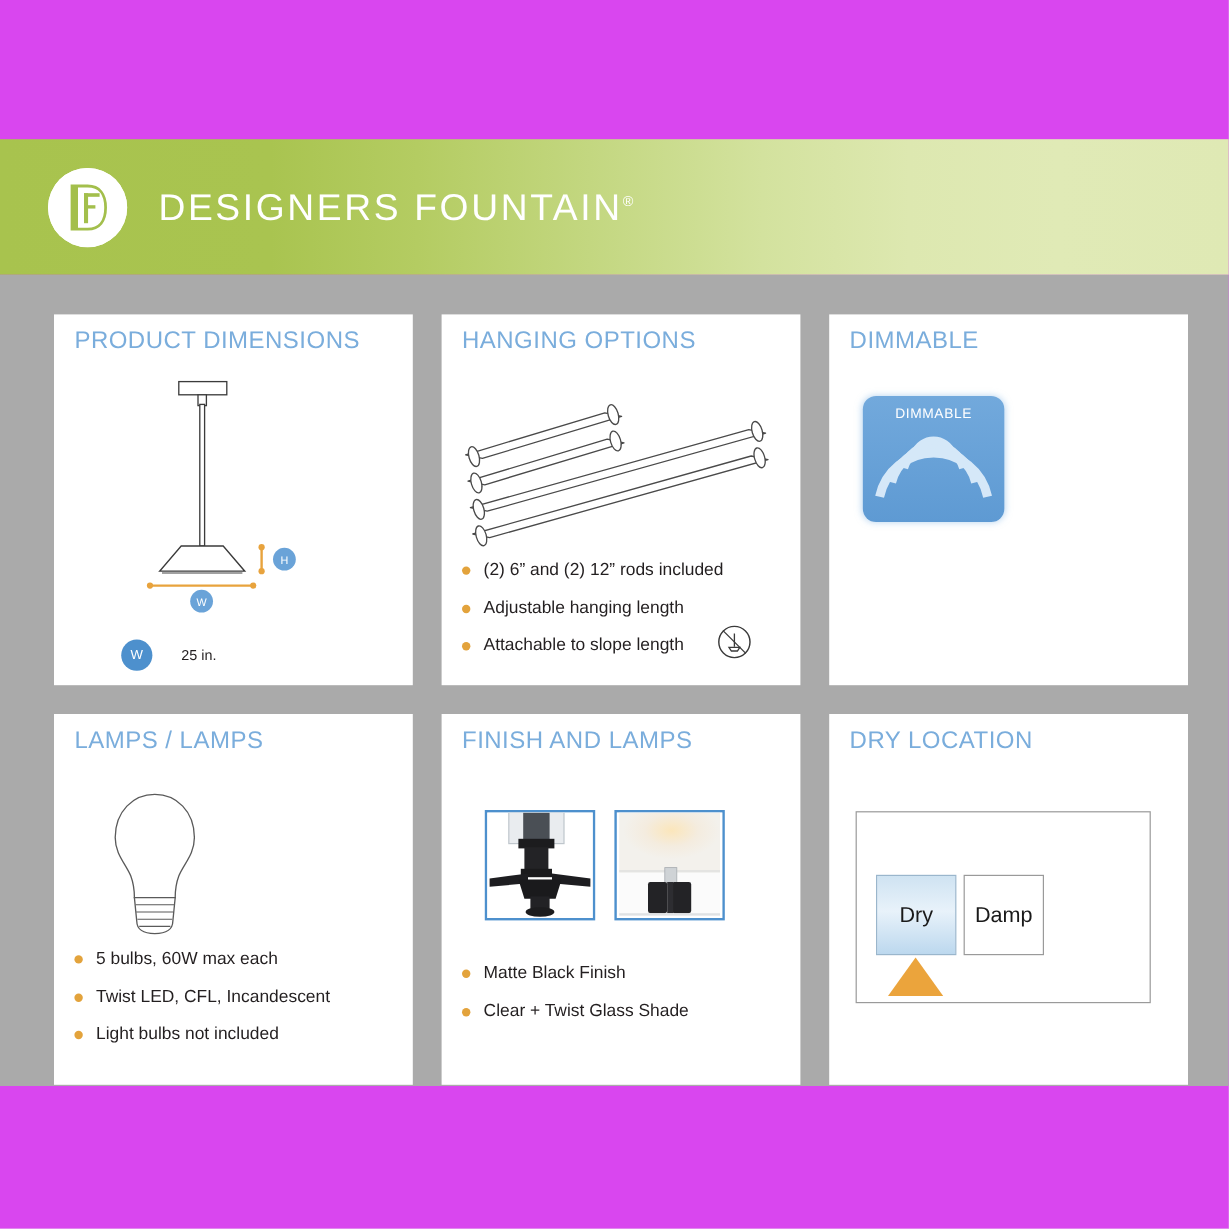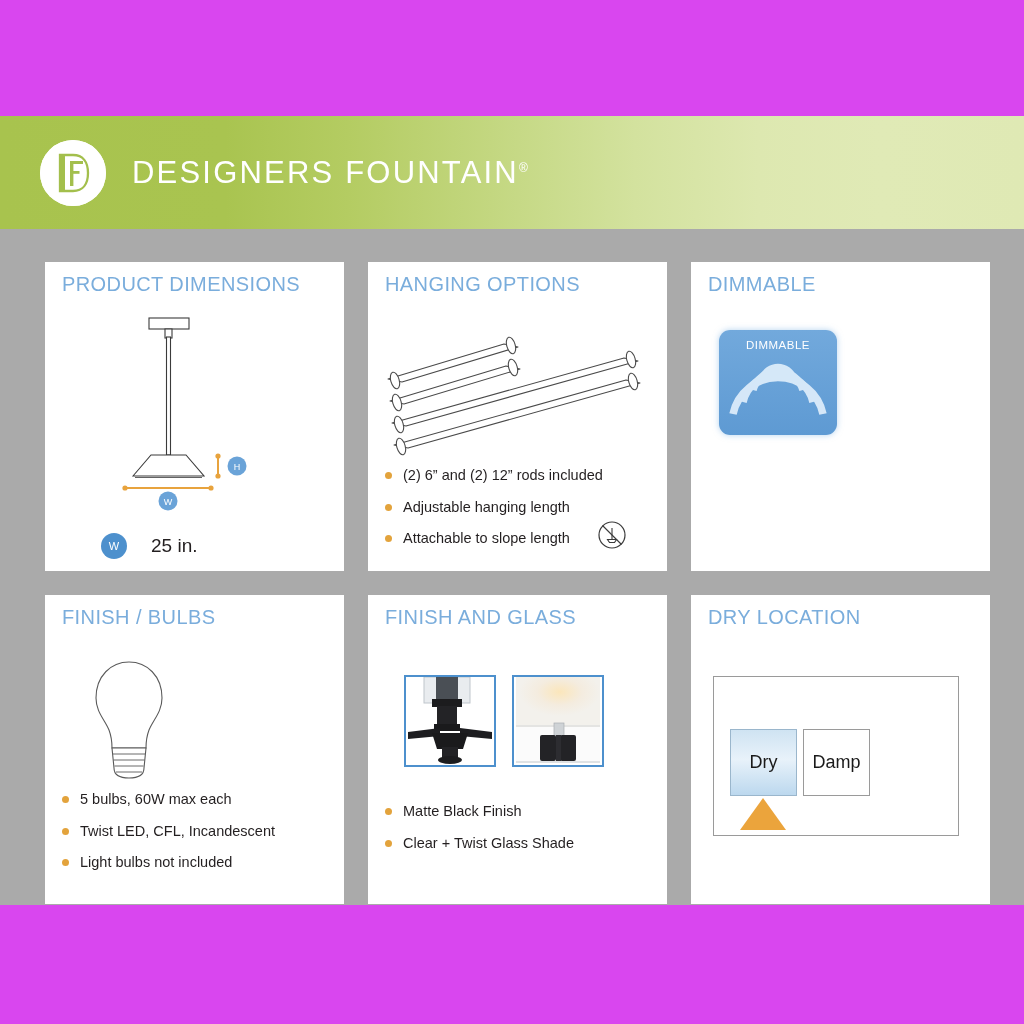--- a/index.html
+++ b/index.html
@@ -148,21 +148,21 @@
     background: #4d90cd;
     color: #ffffff;
     font-size: 11px;
     display: flex;
     align-items: center;
     justify-content: center;
     flex: none;
   }
   .dim-value {
     margin-left: 24px;
-    font-size: 19px;
+    font-size: 12px;
     color: #231f20;
   }
 
   
   .rods-art { top: 55px; height: 155px; }
   .hang-bullets { top: 205px; }
   .slope-icon {
     position: absolute;
     right: 40px;
     top: 258px;
@@ -382,21 +382,21 @@
               <path d="M44 48 A16 16 0 0 1 74 48"></path>
               <path d="M34 60 A26 26 0 0 1 84 60"></path>
               <path d="M24 72 A36 36 0 0 1 94 72"></path>
               <path d="M14 84 A46 46 0 0 1 104 84"></path>
             </g>
           </svg>
         </div>
       </div>
 
       <div class="card">
-        <div class="card-title">FINISH / BULBS</div>
+        <div class="card-title">LAMPS / LAMPS</div>
 
         <div class="card-art bulb-art">
           <svg width="299" height="145" viewBox="0 0 299 145">
             <g fill="#ffffff" stroke="#5a5a5a" stroke-width="1.1">
               <path d="M51 48 C51 26 66 12 84 12 C102 12 117 26 117 48
                        C117 62 108 70 104 80 C101 88 101 94 101 98
                        L67 98 C67 94 67 88 64 80 C60 70 51 62 51 48 Z"></path>
               <path d="M67 98 L101 98 L99 118 C99 124 94 128 84 128
                        C74 128 69 124 69 118 Z"></path>
             </g>
@@ -419,21 +419,21 @@
             <span>Twist LED, CFL, Incandescent</span>
           </div>
           <div class="bullet">
             <span class="dot"></span>
             <span>Light bulbs not included</span>
           </div>
         </div>
       </div>
 
       <div class="card">
-        <div class="card-title">FINISH AND GLASS</div>
+        <div class="card-title">FINISH AND LAMPS</div>
 
         <div class="thumbs">
           <div class="thumb">
             <svg width="88" height="88" viewBox="0 0 88 88">
               <rect width="88" height="88" fill="#ffffff"></rect>
               <rect x="18" y="0" width="46" height="26" fill="#e9ecef" stroke="#bfc6cc" stroke-width="1"></rect>
               <rect x="30" y="0" width="22" height="24" fill="#4a4f55"></rect>
               <rect x="26" y="22" width="30" height="8" fill="#1c1c1e"></rect>
               <rect x="31" y="29" width="20" height="20" fill="#232326"></rect>
               <rect x="28" y="47" width="26" height="7" fill="#1a1a1c"></rect>

